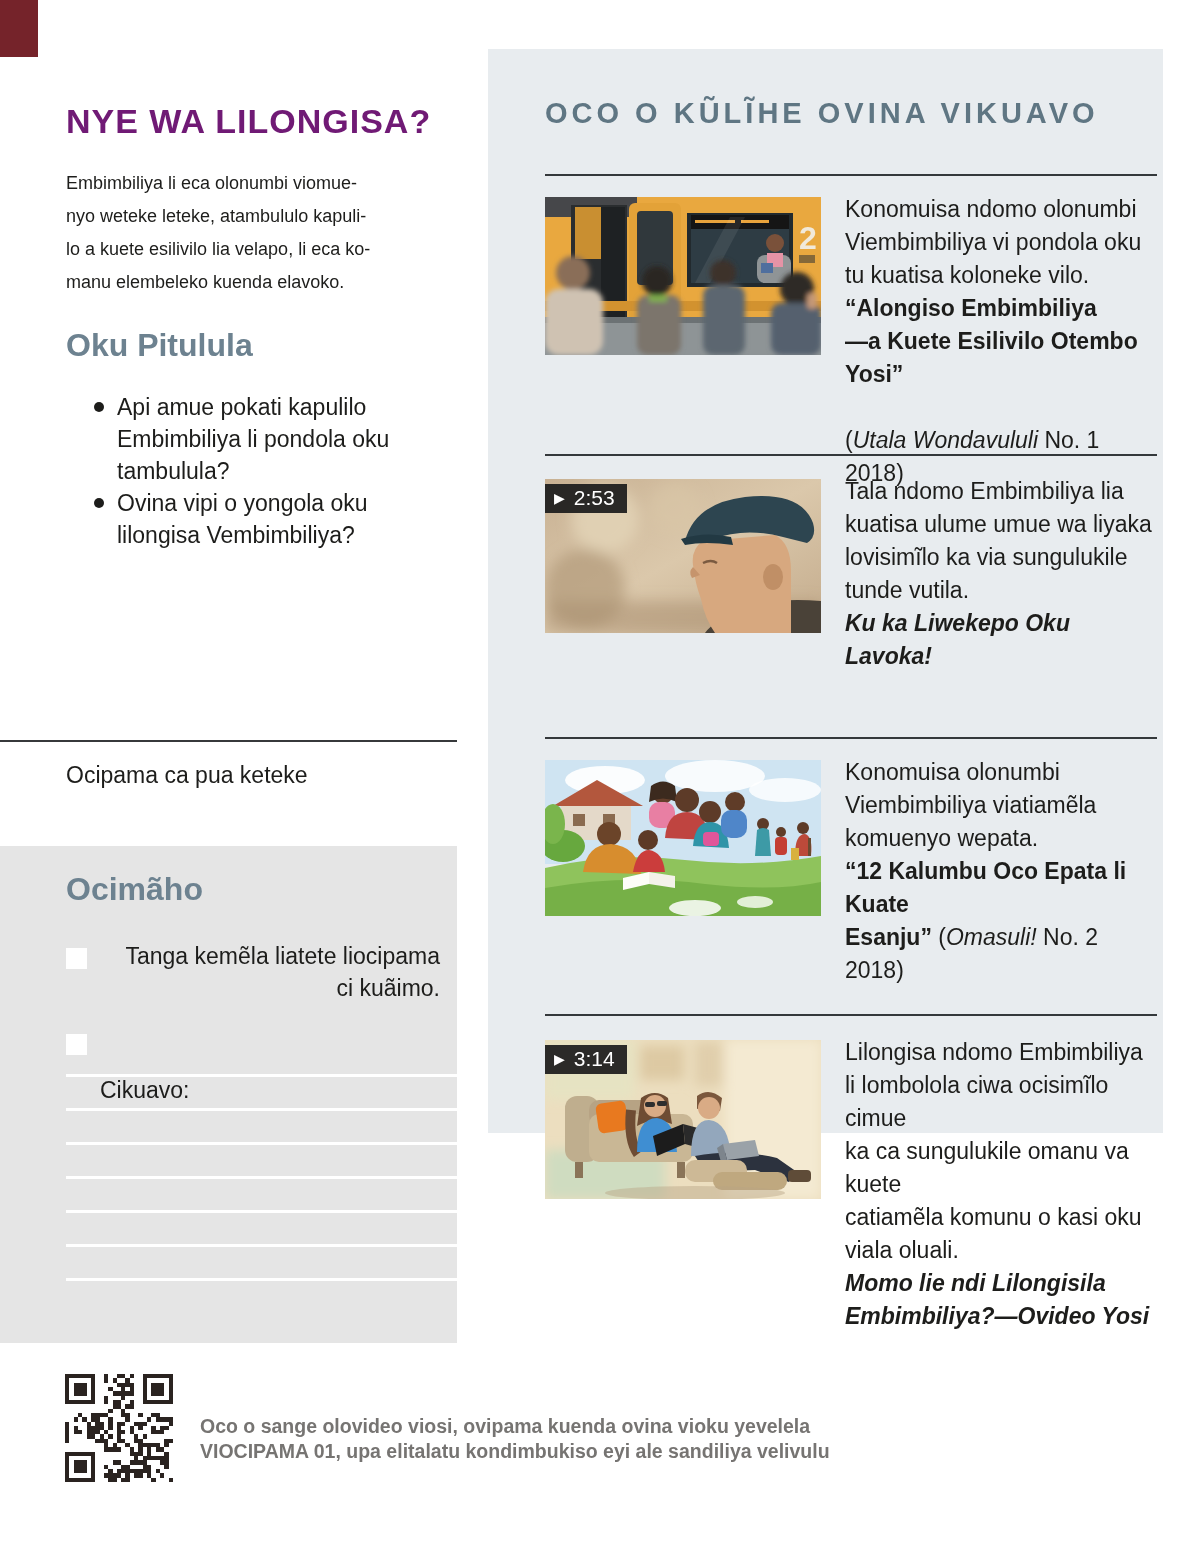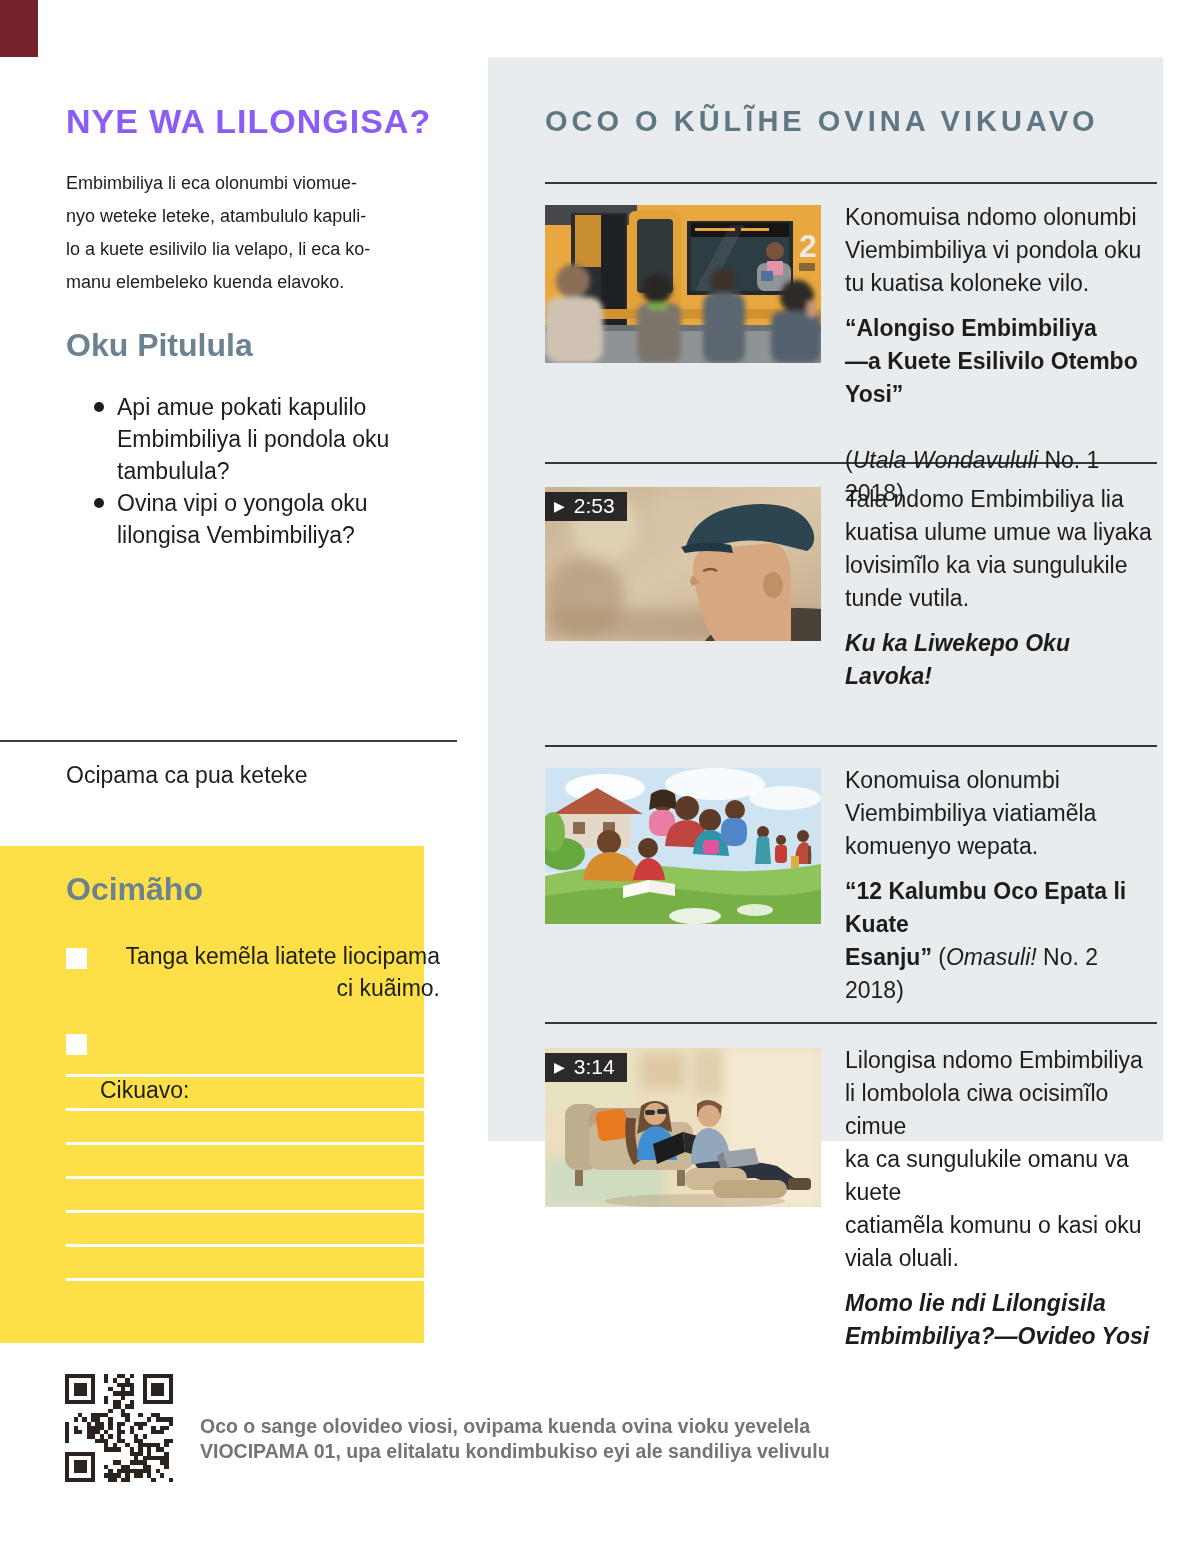--- a/index.html
+++ b/index.html
@@ -7,47 +7,47 @@
   body { font-family:"Liberation Sans","DejaVu Sans",sans-serif; color:#1d1d1b; background:#fff; }
   .page { position:relative; width:1200px; height:1543px; background:#fff; overflow:hidden; }
   .abs { position:absolute; }
   .pre { white-space:pre-line; }
   .b { font-weight:bold; }
   .it { font-style:italic; }
   .bi { font-weight:bold; font-style:italic; }
 
   .lesson-tab { left:0; top:0; width:38px; height:57px; background:#75232a; }
 
-  .page-title { left:66px; top:102px; font-size:34px; font-weight:bold; color:#8b5cf6; letter-spacing:1px; }
+  .page-title { left:66px; top:102px; font-size:34px; font-weight:bold; color:#701a75; letter-spacing:1px; }
   .intro { left:66px; top:167px; width:402px; font-size:18px; line-height:33px; }
   .review-heading { left:66px; top:327px; font-size:32px; font-weight:bold; color:#6d8290; }
   .bullets { left:66px; top:391px; width:392px; list-style:none; font-size:23px; line-height:32px; }
   .bullets li { position:relative; padding-left:51px; }
   .dot { position:absolute; left:28px; top:11px; width:10px; height:10px; border-radius:50%; background:#1d1d1b; }
 
   .rule-left { left:0; top:740px; width:457px; height:2px; background:#37393b; }
   .next-label { left:66px; top:762px; font-size:23px; }
 
-  .goal-box { left:0; top:846px; width:424px; height:497px; background:#fde047; }
+  .goal-box { left:0; top:846px; width:457px; height:497px; background:#e5e5e5; }
   .goal-heading { left:66px; top:25px; font-size:32px; font-weight:bold; color:#6d8290; }
   .task-label { font-size:23px; line-height:32px; }
   .checkbox { width:21px; height:21px; background:#ffffff; }
   .write-line { left:66px; width:391px; height:3px; background:#ffffff; }
 
-  .right-panel { left:488px; top:57px; width:675px; height:1084px; background:#e8ecef; }
+  .right-panel { left:488px; top:49px; width:675px; height:1084px; background:#e8ecef; }
   .panel-heading { left:57px; top:48px; font-size:29px; font-weight:bold; letter-spacing:4px; color:#5f7683; }
   .hr { left:57px; width:612px; height:2px; background:#34383b; }
   .media-item { left:57px; width:614px; }
   .thumb { position:absolute; left:0; top:0; width:276px; }
   .thumb svg { display:block; }
   .badge { position:absolute; top:5px; left:0; background:rgba(28,28,28,.93); color:#fff;
            font-size:21px; padding:2px 12px 3px 9px; display:flex; align-items:center; gap:9px; line-height:24px; }
   .badge .tri { font-size:14px; }
   .mtxt { position:absolute; left:300px; top:-4px; width:318px; font-size:23px; line-height:33px; }
-  .ref { margin-top:12px; }
+  .ref { }
 
   .qr { left:65px; top:1374px; width:108px; height:108px; }
   .footnote { left:200px; top:1414px; width:640px; font-size:19.5px; line-height:25px;
               font-weight:bold; color:#767472; }
 </style>
 </head>
 <body>
 
 <div class="page">
 

